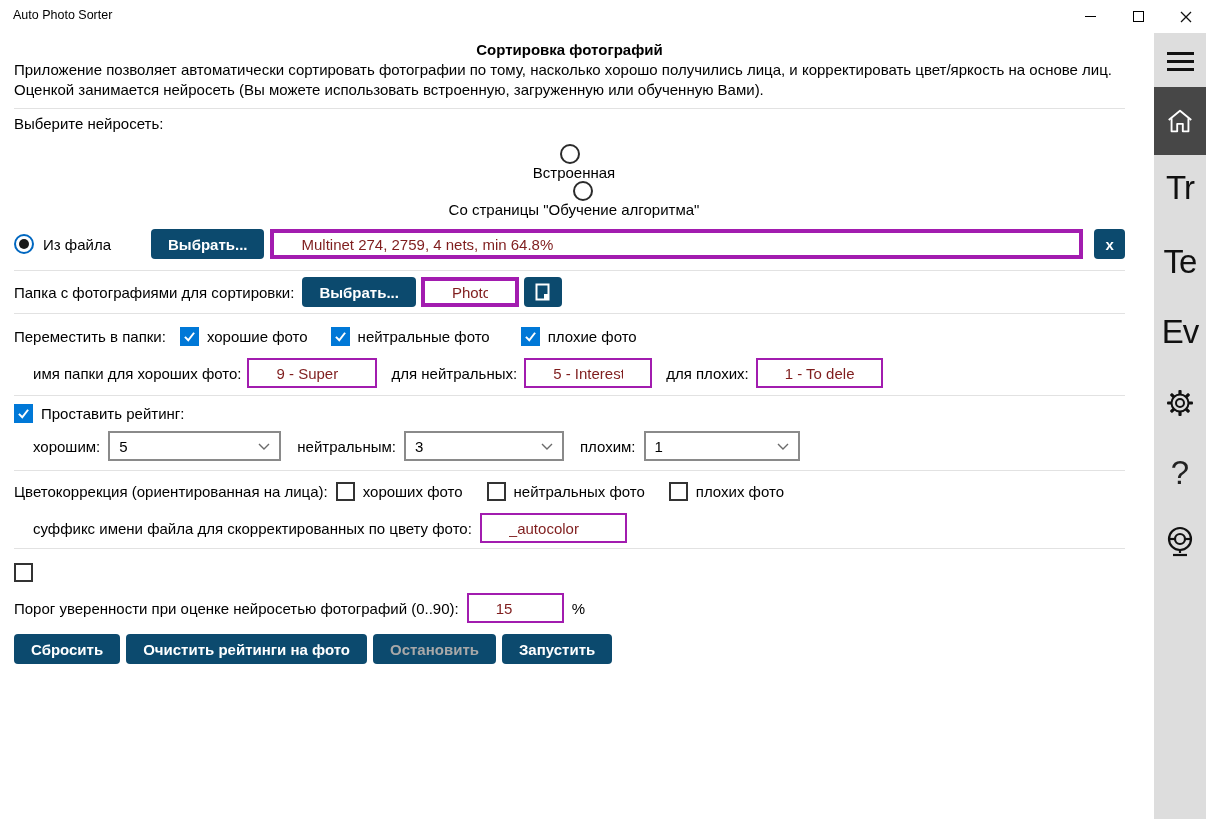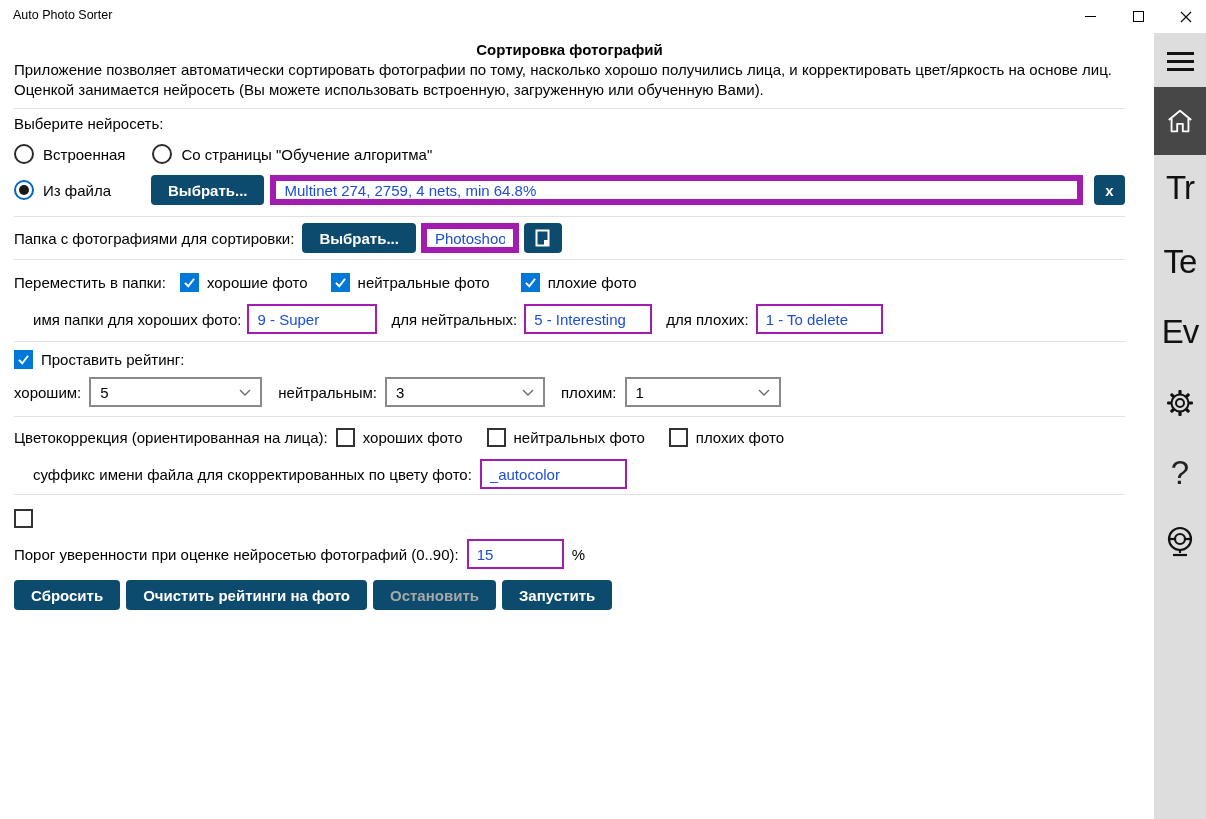--- a/index.html
+++ b/index.html
@@ -38,21 +38,21 @@
   .page-title { text-align:center; font-weight:bold; font-size:15px; margin-top:7px; line-height:19px; }
   .desc { margin-top:1px; line-height:20px; white-space:nowrap; }
   .sep { border-top:1px solid #e2e2e2; }
 
   .row { display:flex; align-items:center; }
   label, .lbl { white-space:nowrap; }
 
   
   .sec-net { margin-top:8px; padding-bottom:11px; }
   .sec-net .caption { margin-top:6px; }
-  .sec-net .radios { margin-top:12px; gap:0; }
+  .sec-net .radios { margin-top:12px; gap:0;flex-direction:column; }
   .sec-net .filerow { margin-top:11px;justify-content:center; }
 
   .sec-folder { padding:6px 0 6px 0; }
   .sec-move { padding:13px 0 7px 0; }
   .sec-rate { padding:8px 0 9px 0; }
   .sec-color { padding:11px 0 5px 0; }
   .sec-opts { padding:14px 0 0 0; }
 
   
   .radio { width:20px; height:20px; border:2px solid #2b2b2b; border-radius:50%; background:#fff; flex:none; }
@@ -65,22 +65,22 @@
 
   .btn {
     height:30px; border:none; border-radius:4px; background:#0c4a6e; color:#fff;
     font-family:"Liberation Sans", sans-serif; font-weight:bold; font-size:15px;
     padding:0 17px; display:inline-flex; align-items:center; justify-content:center; white-space:nowrap;
   }
   .btn.disabled { color:#a8a8a8; }
   .btn.square { padding:0; width:32px; }
 
   .txt {
-    height:30px; border:6px solid #a21caf; background:#fff; padding:0 8px;
-    font-family:"Liberation Sans", sans-serif; font-size:15px; color:#1d4ed8;
+    height:30px; border:4px solid #a21caf; background:#fff; padding:0 27px;
+    font-family:"Liberation Sans", sans-serif; font-size:15px; color:#7f1d1d;
   }
   .txt.thick { border-width:2px; }
 
   .combo {
     height:30px; border:2px solid #8a8a8a; background:#fff; display:inline-flex;
     align-items:center; justify-content:space-between; padding:0 9px; flex:none;
   }
 
   .actions { margin-top:11px; display:flex; gap:6px; }
 </style>
@@ -236,21 +236,21 @@
 
   <div class="sec-rate sep">
     <div class="row">
       <span class="cb checked">
           <svg width="15" height="15" viewBox="0 0 18 18">
             <polyline points="3.5,9.5 7.5,13.5 14.5,4.5" fill="none" stroke="#fff" stroke-width="2.4"></polyline>
           </svg>
         </span>
       <span class="lbl" style="margin-left:8px;">Проставить рейтинг:</span>
     </div>
-    <div class="row" style="margin-top:8px; ">
+    <div class="row" style="margin-top:8px; margin-left:19px;">
       <span class="lbl">хорошим:</span>
       <span class="combo" style="margin-left:8px; width:173px;">
         <span>5</span>
         <svg width="12" height="7" viewBox="0 0 12 7">
             <polyline points="1,1 6,6 11,1" fill="none" stroke="#6b6b6b" stroke-width="1.4"></polyline>
           </svg>
       </span>
       <span class="lbl" style="margin-left:16px;">нейтральным:</span>
       <span class="combo" style="margin-left:8px; width:160px;">
         <span>3</span>

